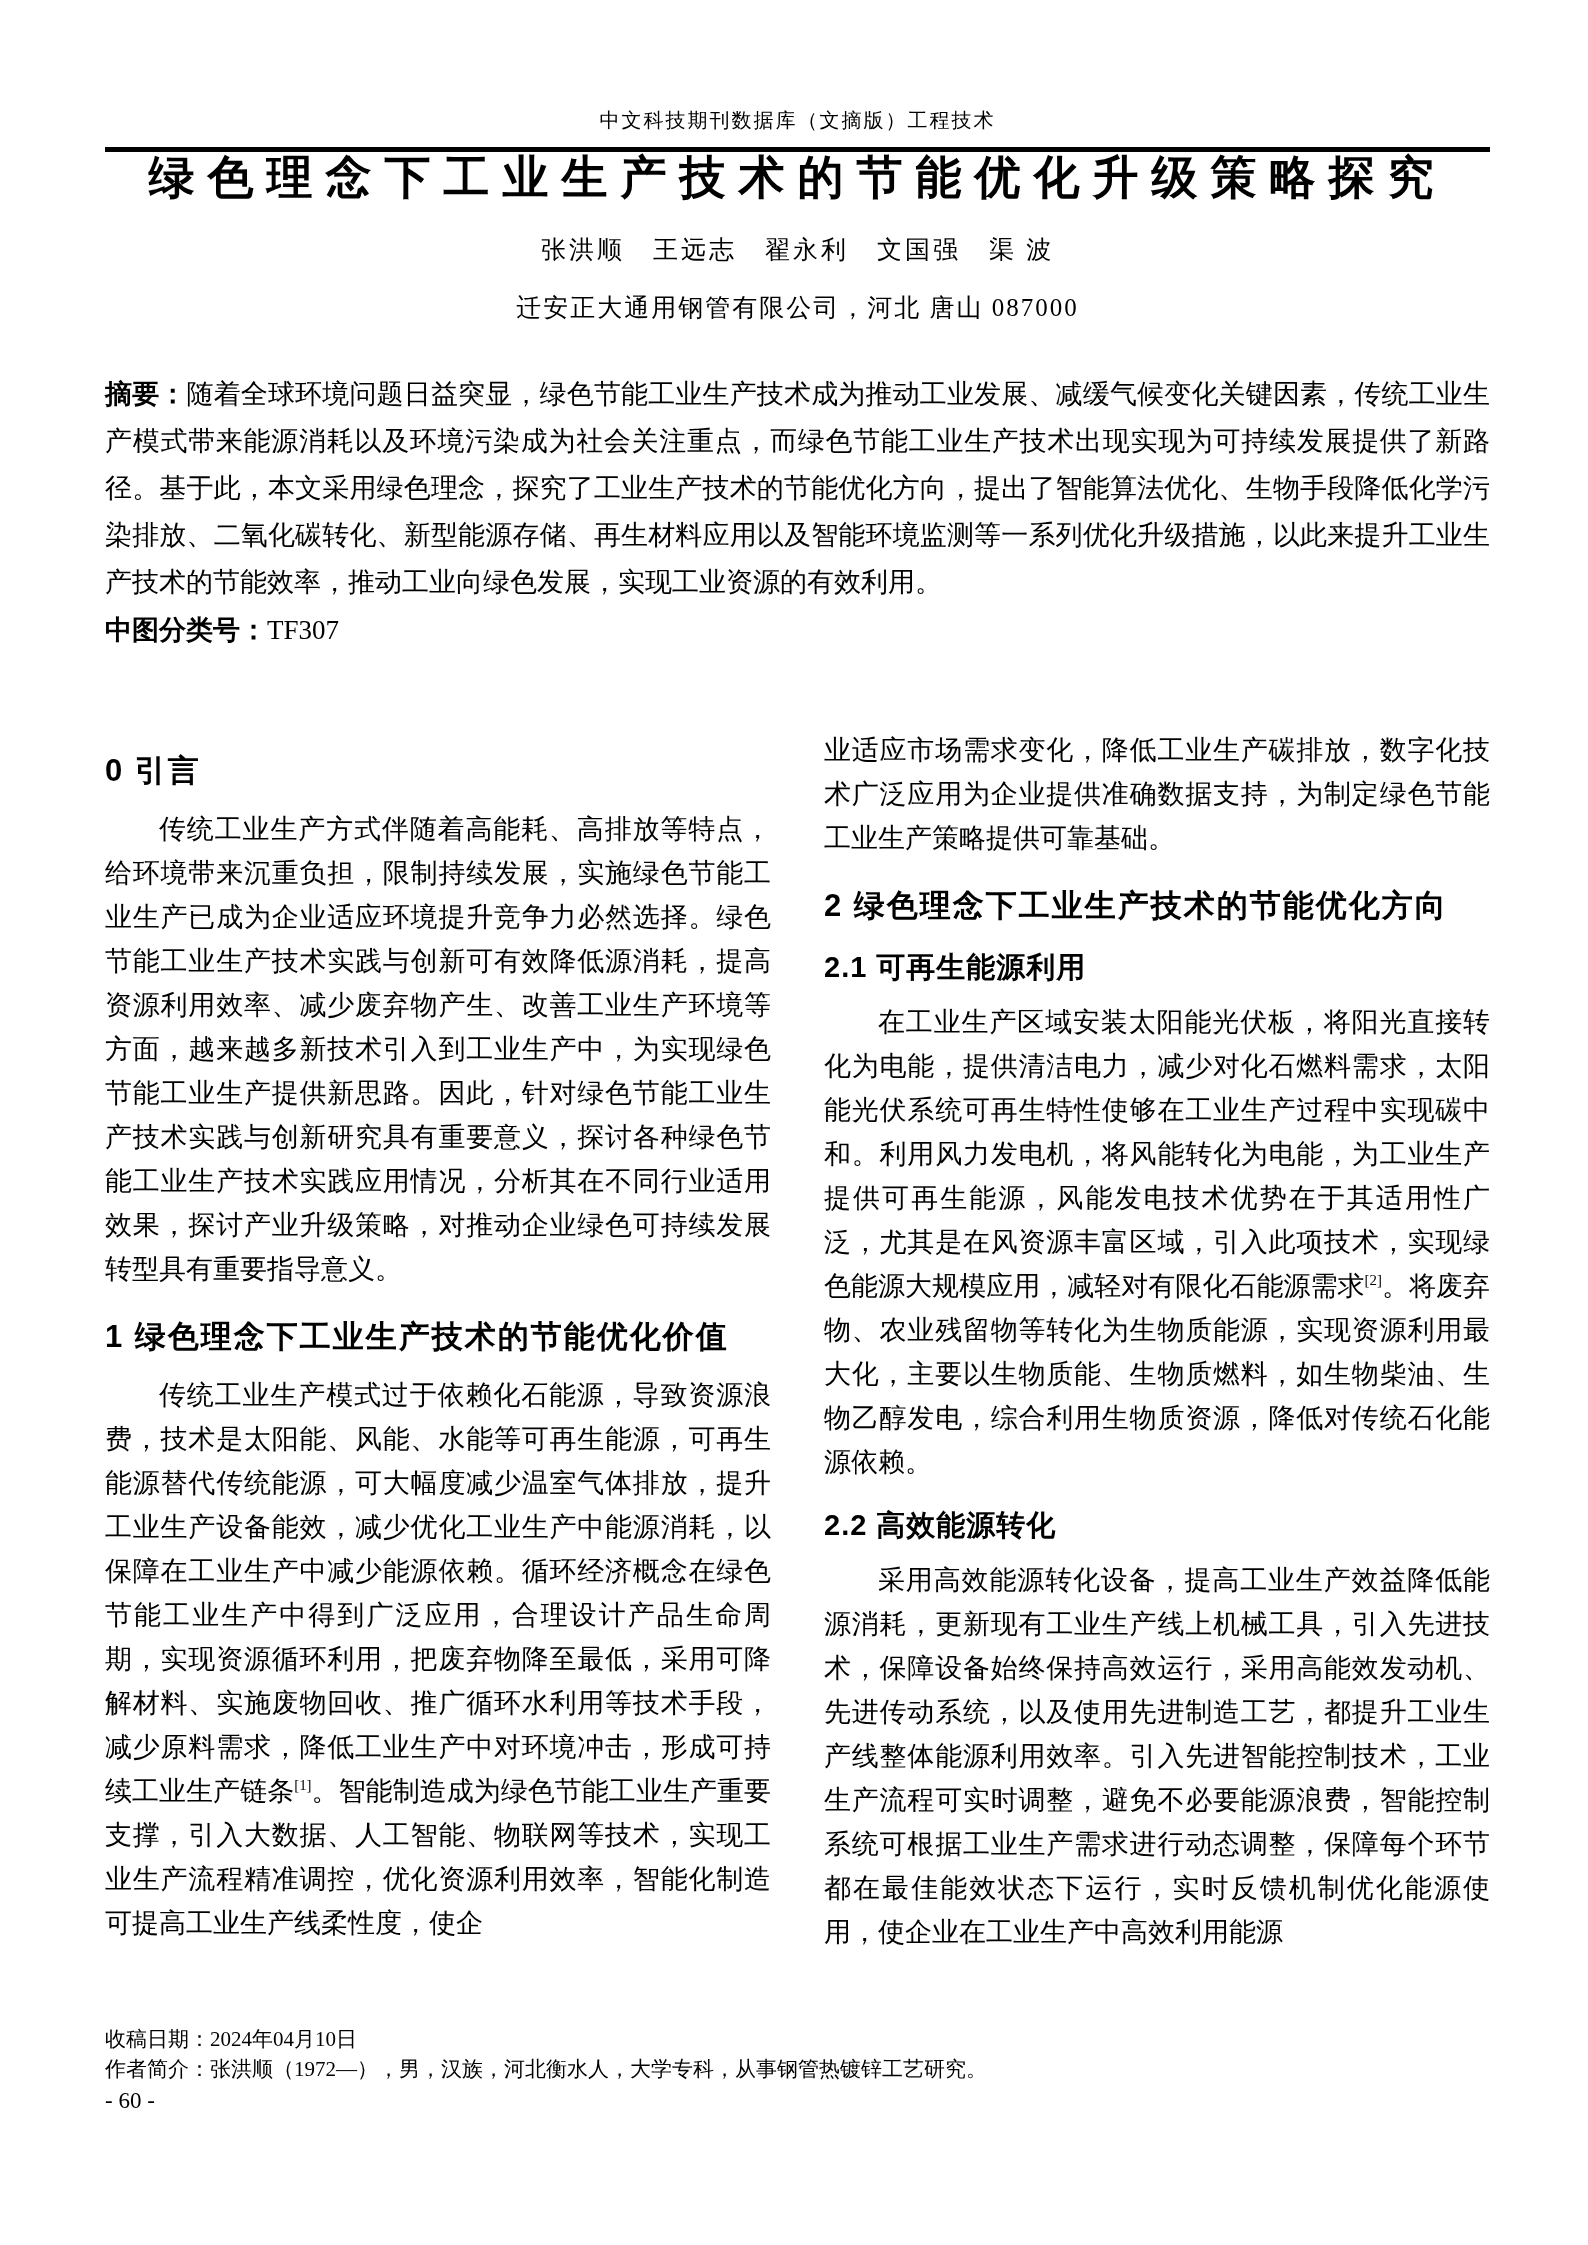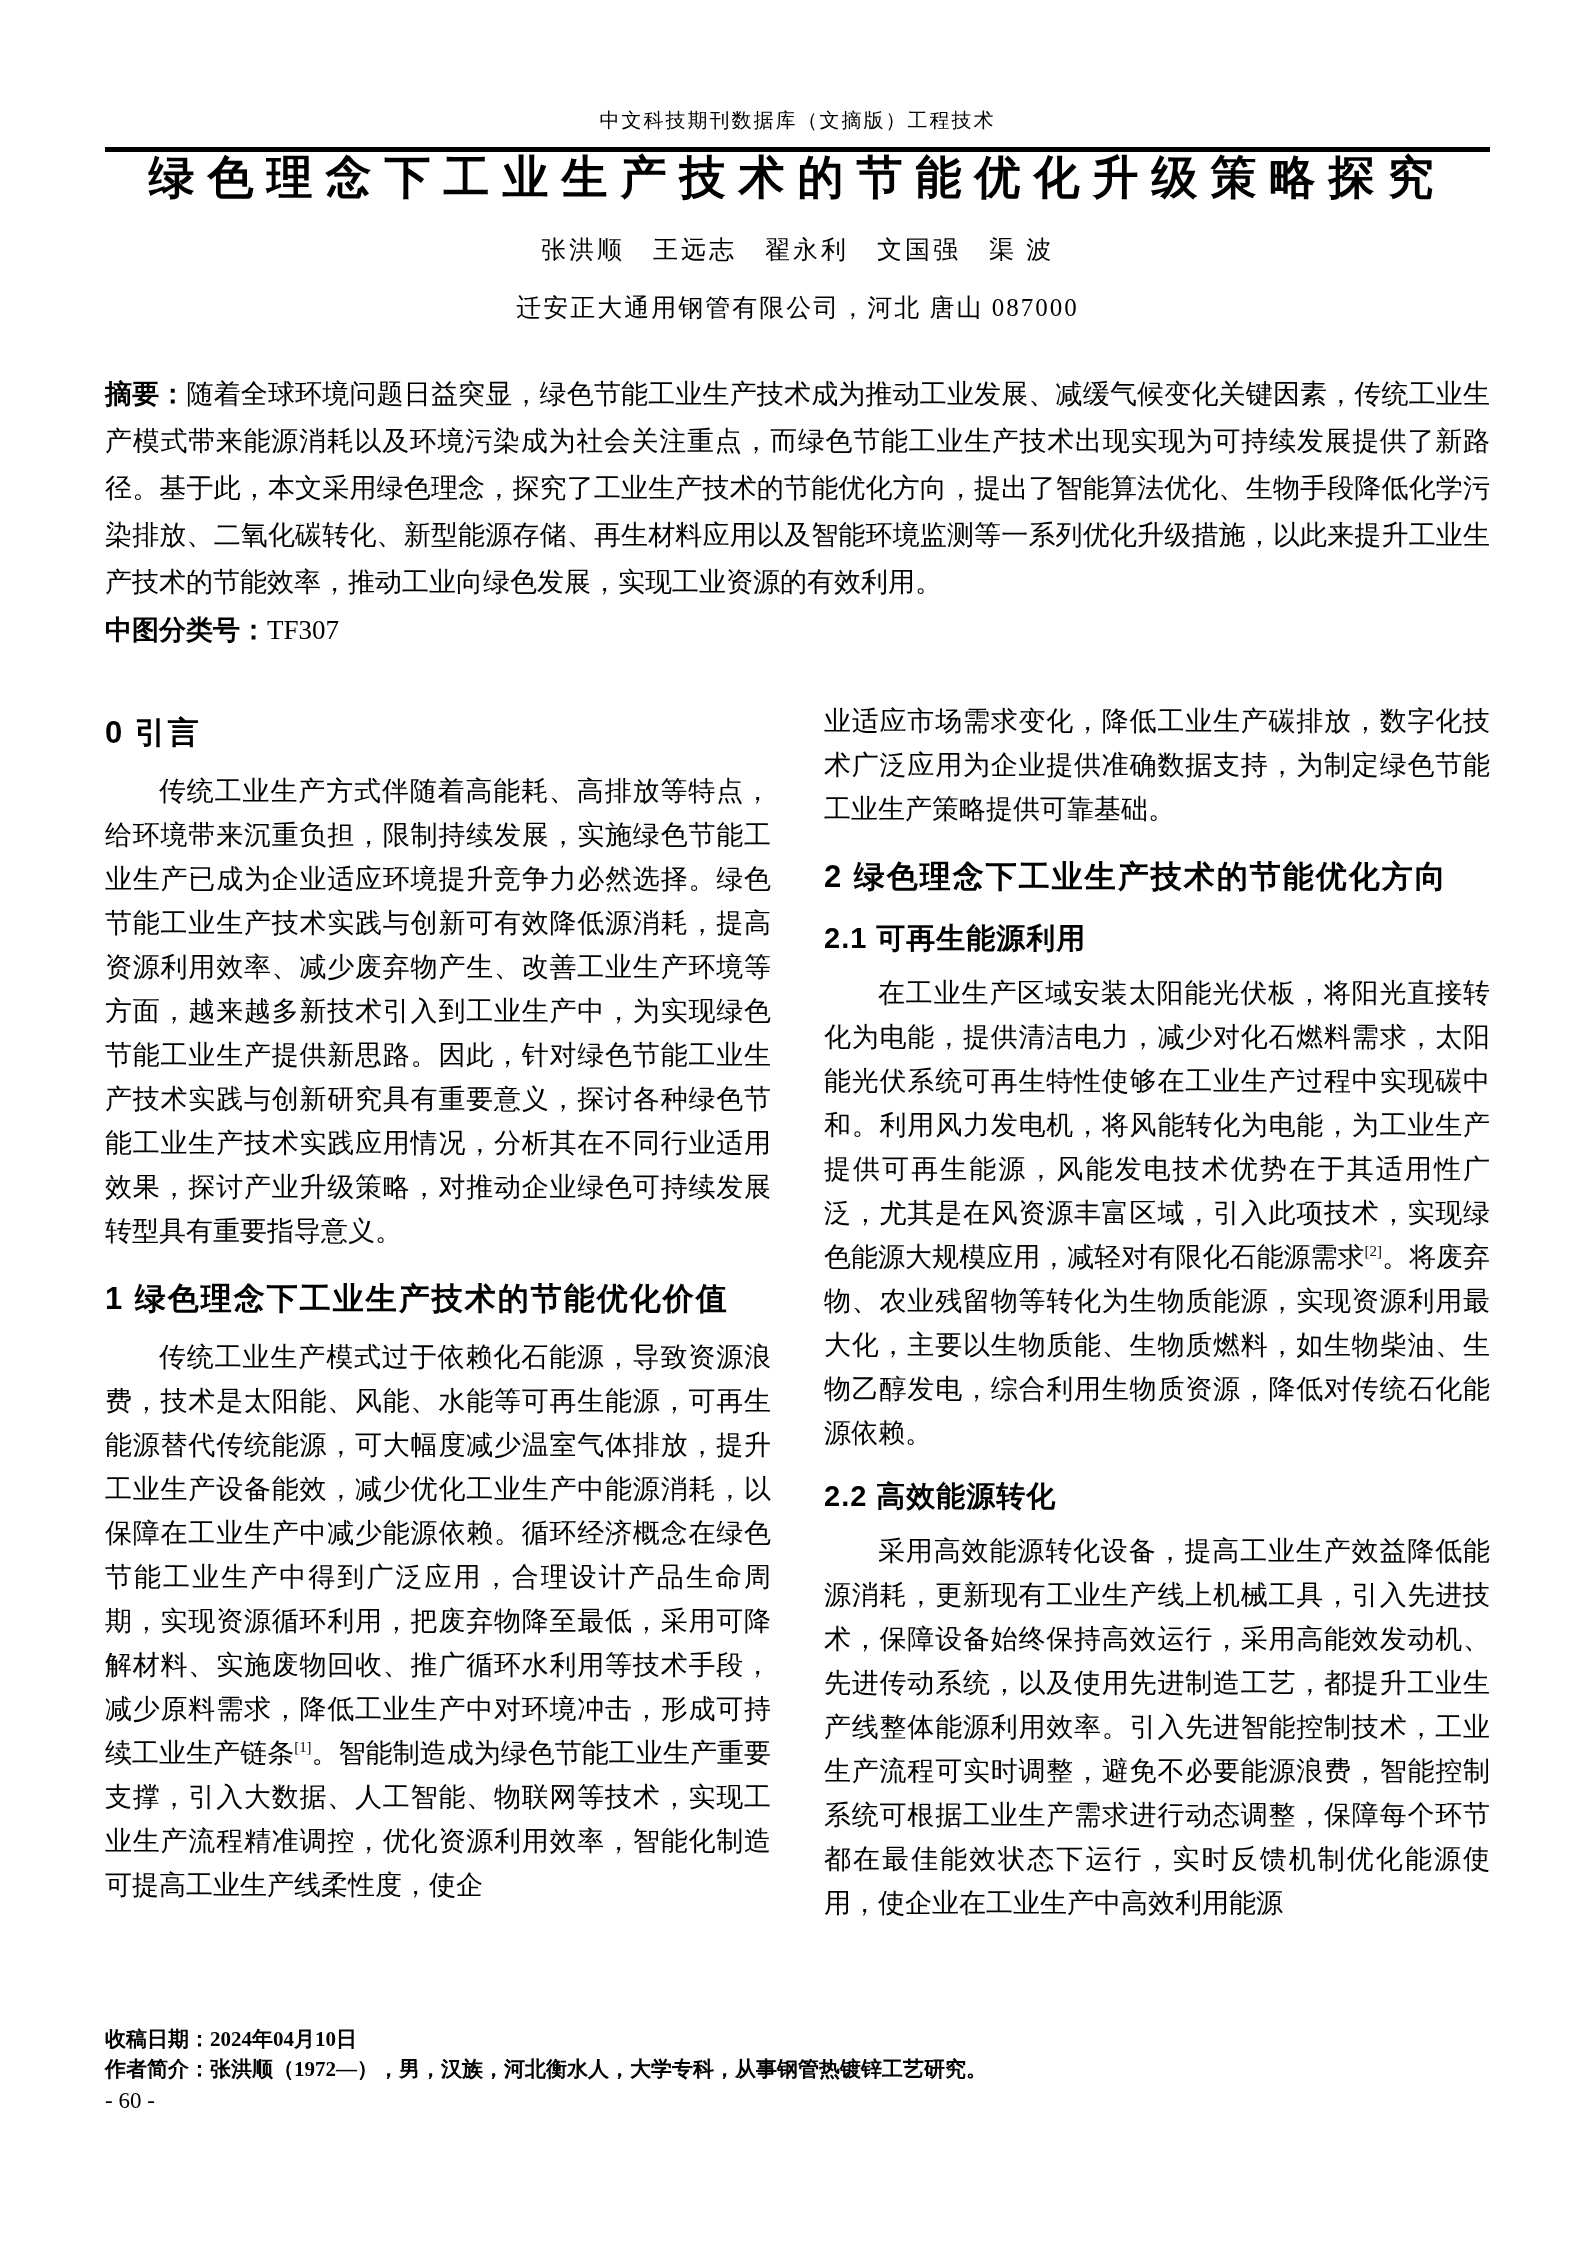--- a/index.html
+++ b/index.html
@@ -20,39 +20,39 @@
     text-align:center;
     font-family:"Liberation Sans","DejaVu Sans",sans-serif;
     font-weight:bold;font-size:46px;line-height:50px;letter-spacing:13px;
     white-space:nowrap;
   }
   .authors{margin-top:33px;text-align:center;font-size:25px;line-height:30px;letter-spacing:3px;}
   .affiliation{margin-top:28px;text-align:center;font-size:25px;line-height:30px;letter-spacing:2px;}
   .meta{margin-top:48px;font-size:27px;line-height:47px;text-align:justify;}
   .meta-label{font-family:"Liberation Sans","DejaVu Sans",sans-serif;font-weight:bold;}
   .kv{font-size:27px;line-height:44px;margin-top:2px;}
-  .columns{display:flex;gap:53px;margin-top:47px;}
+  .columns{display:flex;gap:53px;margin-top:76px;align-items:center;}
   .col{width:666px;font-size:27px;line-height:44px;text-align:justify;}
   .col p{margin:0;text-indent:2em;}
   .col p.no-indent{text-indent:0;}
   .sec-h1{
     font-family:"Liberation Sans","DejaVu Sans",sans-serif;font-weight:bold;
     font-size:31px;line-height:40px;letter-spacing:2px;margin:26px 0 16px;
     text-align:left;
   }
   .sec-h1:first-child{margin-top:14px;}
   .sec-h2{
     font-family:"Liberation Sans","DejaVu Sans",sans-serif;font-weight:bold;
     font-size:29px;line-height:38px;letter-spacing:1px;margin:22px 0 14px;
     text-align:left;
   }
   sup{font-size:0.55em;vertical-align:super;line-height:0;}
   .footnote{
     position:absolute;left:105px;right:82px;top:2024px;
-    font-size:21px;line-height:30px;text-align:left;font-weight:bold;
+    font-size:21px;line-height:30px;text-align:left;
   }
   .page-number{position:absolute;left:105px;top:2088px;font-size:23px;line-height:26px;}
 </style>
 </head>
 <body>
 
 <div class="page">
 
   <div class="journal-line">中文科技期刊数据库（文摘版）工程技术</div>
   <div class="header-rule"></div>

